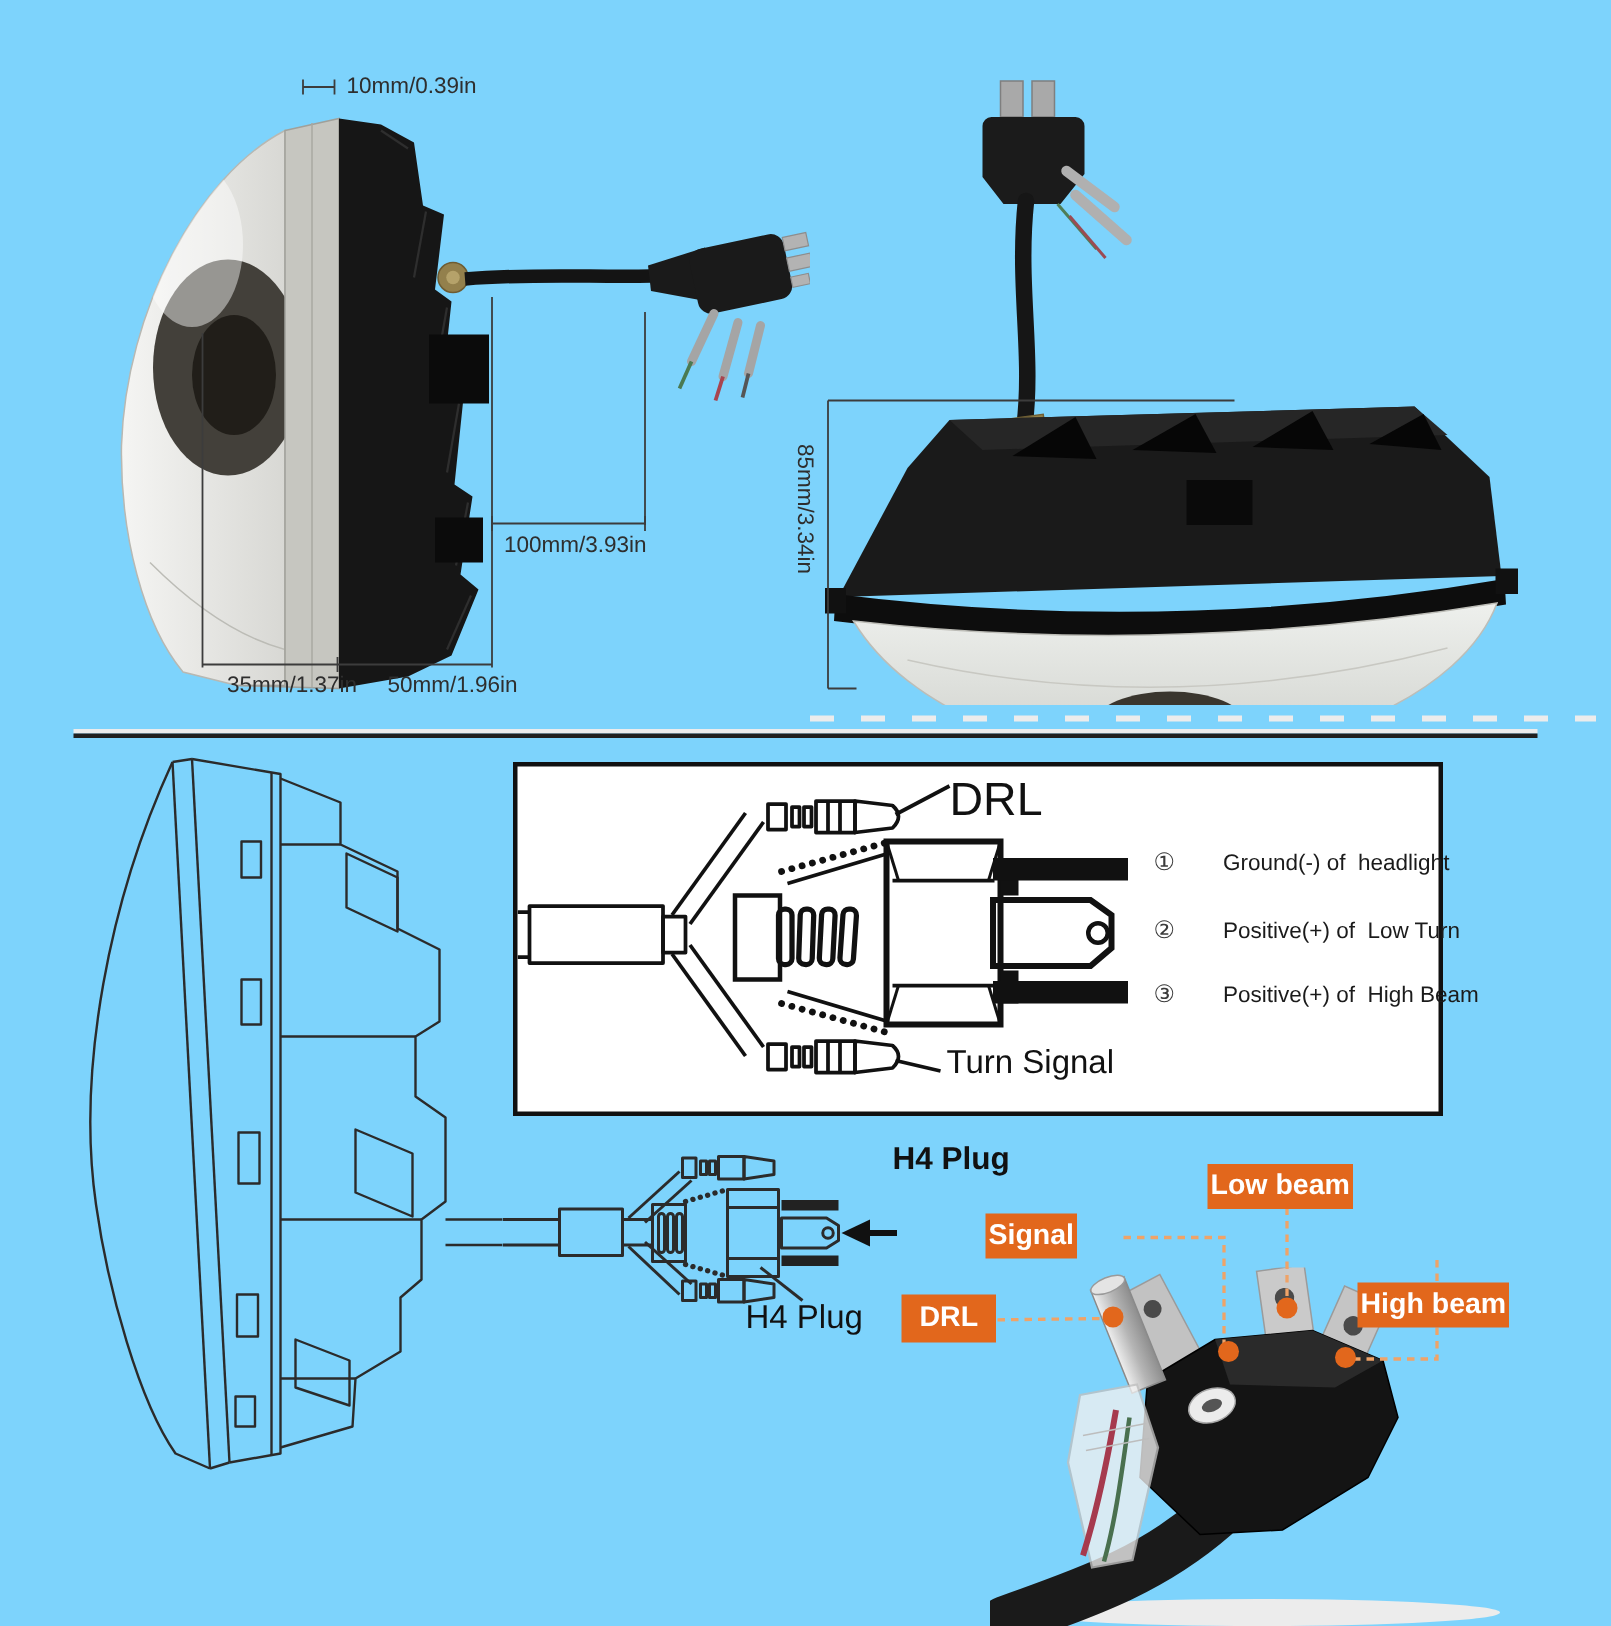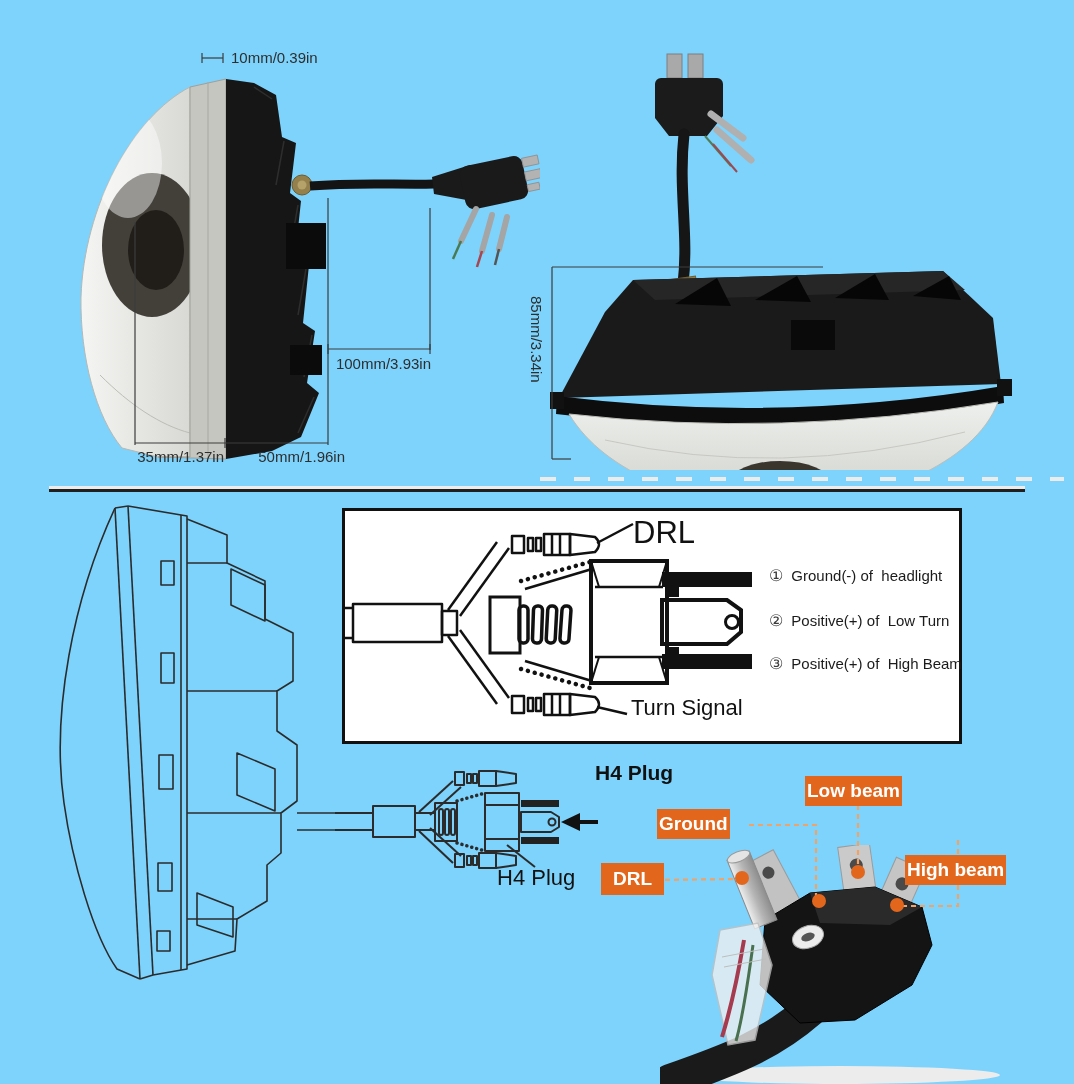--- a/index.html
+++ b/index.html
@@ -41,21 +41,21 @@
     position:absolute;left:288px;top:4px;font-size:31px;color:#111;white-space:nowrap;
   }
   .wire-label-med{
     position:absolute;left:286px;top:184px;font-size:22px;color:#111;white-space:nowrap;
   }
   .pin-row{
     position:absolute;left:424px;display:flex;align-items:center;white-space:nowrap;
   }
   .pin-row.r1{top:56px;} .pin-row.r2{top:101px;} .pin-row.r3{top:144px;}
   .pin-marker{font-size:16px;color:#3a3a3a;margin-right:8px;line-height:1;}
-  .pin-label{font-size:15px;font-weight:500;color:#1b1b1b;white-space:pre;}
+  .pin-label{font-size:15px;font-weight:500;color:#1b1b1b;white-space:pre;margin-left:24px;}
 
   
   .h4-line-label{
     position:absolute;left:497px;top:865px;font-size:22px;color:#111;white-space:nowrap;
   }
   .h4-heading{
     position:absolute;left:595px;top:761px;font-size:21px;font-weight:bold;color:#111;
   }
   .tag{
     position:absolute;background:#e2671c;color:#fff;font-size:19px;font-weight:600;
@@ -136,21 +136,21 @@
       <line x1="185" y1="393" x2="185" y2="403"></line>
       <line x1="390" y1="163" x2="390" y2="305"></line>
       <line x1="288" y1="304" x2="390" y2="304"></line>
       <line x1="288" y1="299" x2="288" y2="309"></line>
         <line x1="390" y1="299" x2="390" y2="309"></line>
     </g>
   </svg>
 
   <div class="dim" style="left:231px;top:49px;">10mm/0.39in</div>
   <div class="dim center" style="left:331px;top:355px;">100mm/3.93in</div>
-  <div class="dim center" style="left:124px;top:448px;">35mm/1.37in</div>
+  <div class="dim center" style="left:138px;top:448px;">35mm/1.37in</div>
   <div class="dim center" style="left:245px;top:448px;">50mm/1.96in</div>
 
   <svg class="abs" style="left:545px;top:50px;" width="470" height="420" viewBox="0 0 470 420">
     <defs>
       <linearGradient id="domeGrad" x1="0" y1="0" x2="0" y2="1">
         <stop offset="0" stop-color="#eef0ed"></stop>
           <stop offset="1" stop-color="#cfd1cc"></stop>
       </linearGradient>
     </defs>
 
@@ -404,17 +404,17 @@
     <g fill="#e2671c">
       <circle cx="162" cy="123" r="7"></circle>
       <circle cx="239" cy="146" r="7"></circle>
       <circle cx="278" cy="117" r="7"></circle>
       <circle cx="317" cy="150" r="7"></circle>
     </g>
   </svg>
 
   <div class="h4-heading">H4 Plug</div>
   <div class="tag tag-low-beam">Low beam</div>
-  <div class="tag tag-ground">Ground</div>
+  <div class="tag tag-ground">Signal</div>
   <div class="tag tag-high-beam">High beam</div>
   <div class="tag tag-drl">DRL</div>
 
 </div>
 
 </body></html>

